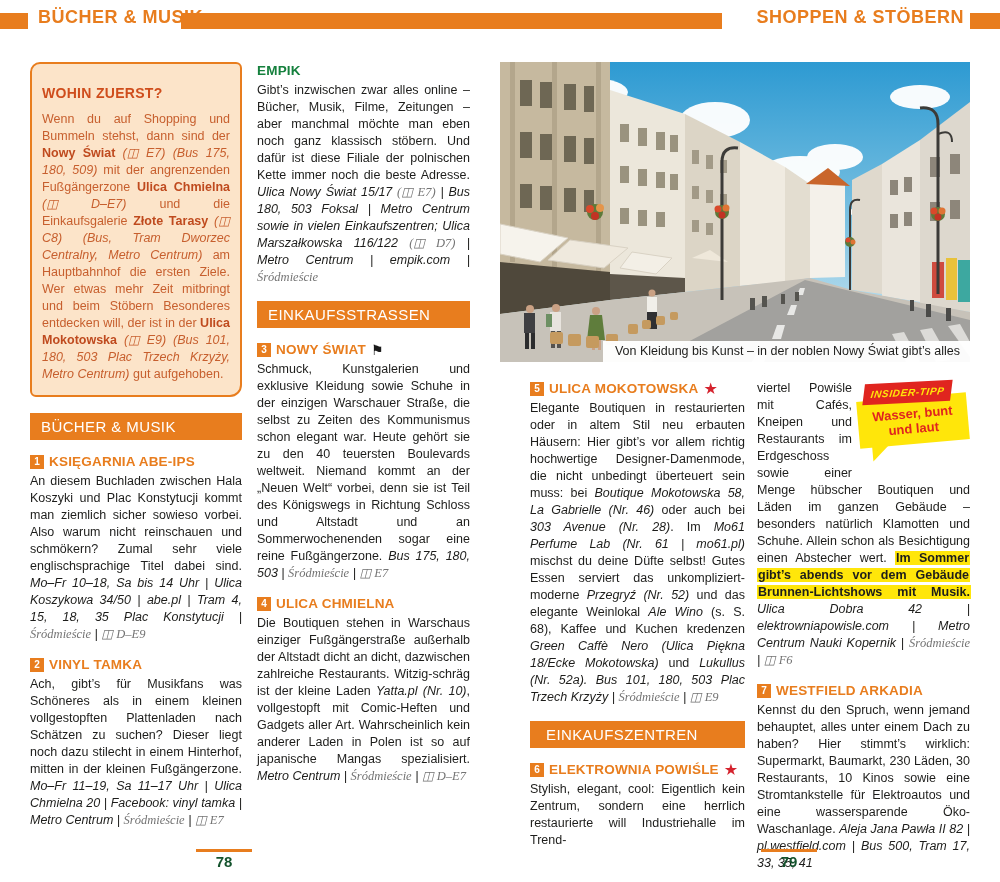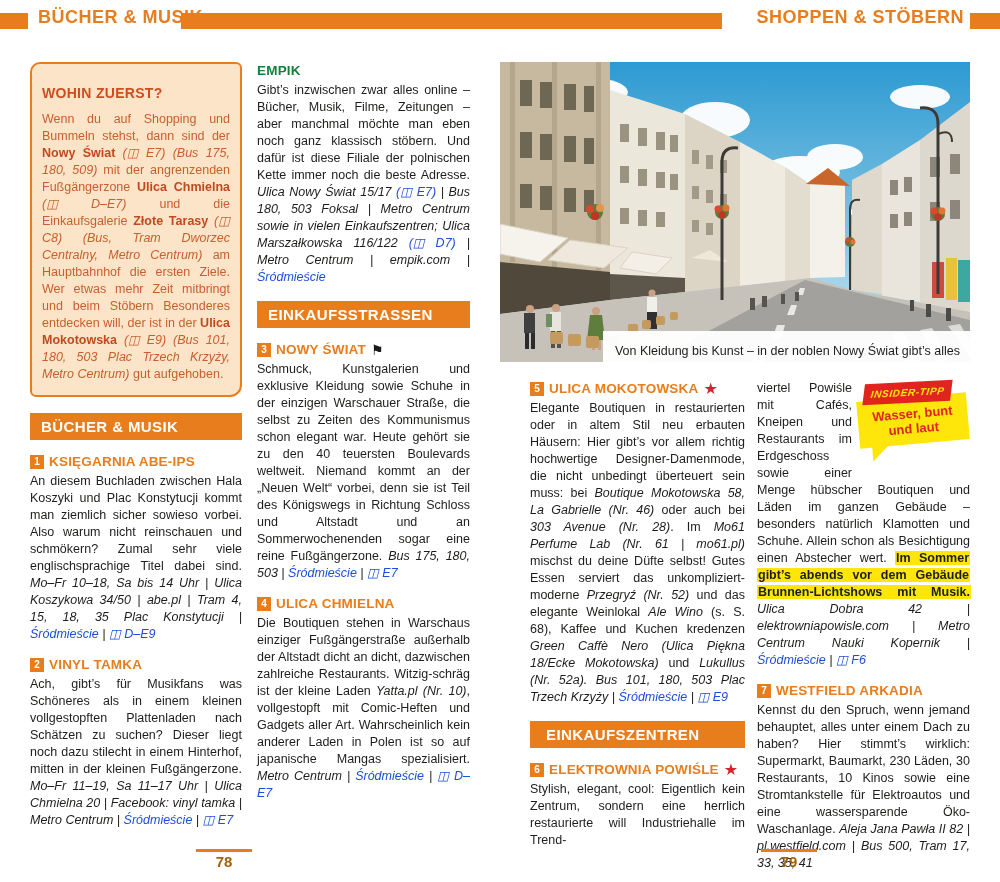--- a/index.html
+++ b/index.html
@@ -19,54 +19,54 @@
   .col2{left:257px;top:62px;width:213px;}
   .col3{left:530px;top:380px;width:215px;}
   .col4{left:757px;top:380px;width:213px;}
   .body{text-align:justify;}
   
   .wohin-box{background:#fce4c9;border:2px solid #e87d1e;border-radius:10px 6px 12px 6px;
              padding:21px 10px 12px;color:#c75f2e;margin-bottom:16px;}
   .wohin-title{font-weight:bold;font-size:14px;color:#cf4d1c;margin-bottom:9px;letter-spacing:.3px;}
   .wohin-box .seg-b{color:#bf4a1e;}
   
-  .sec-header{background:#e87d1e;color:#ffffff;font-weight:bold;font-size:15px;
+  .sec-header{background:#e87d1e;color:#ffffff;font-weight:normal;font-size:15px;
               letter-spacing:.4px;padding:5px 11px;margin:0 0 8px 0;}
   .etitle{display:flex;align-items:center;gap:5px;margin:13px 0 3px 0;}
   .etitle.first{margin-top:0;}
   .num{flex:0 0 auto;width:14px;height:14px;background:#e87d1e;color:#fff;font-size:10px;
        font-weight:bold;display:inline-flex;align-items:center;justify-content:center;}
   .ettl{color:#e87d1e;font-weight:bold;font-size:13.5px;letter-spacing:.2px;white-space:nowrap;}
   .marker-flag{color:#1a1a1a;font-size:14px;line-height:1;}
   .marker-star{color:#d5232e;font-size:16px;line-height:1;}
   .empik-title{color:#15803d;font-weight:bold;font-size:13.5px;margin-bottom:3px;letter-spacing:.2px;}
   
   .seg-b{font-weight:bold;}
   .seg-i{font-style:italic;}
-  .seg-oi{font-style:italic;color:#1d4ed8;}
+  .seg-oi{font-style:italic;color:#737373;font-family:Liberation Serif, serif;}
   .seg-hl{background:#ffe60a;font-weight:bold;padding:0 1px;
           box-decoration-break:clone;-webkit-box-decoration-break:clone;}
   
   .photo{position:absolute;left:500px;top:62px;width:470px;height:300px;overflow:hidden;}
   .photo svg{display:block;}
   .caption{position:absolute;right:0;bottom:0;background:rgba(255,255,255,.96);
-           font-size:12.5px;color:#1d1d1b;padding:13px 10px 4px 12px;white-space:nowrap;}
+           font-size:12.5px;color:#1d1d1b;padding:3px 10px 4px 12px;white-space:nowrap;}
   
   .insider-float{float:right;width:112px;height:88px;margin:2px 0 2px 6px;position:relative;}
   .insider-badge{position:absolute;top:0;left:6px;background:#e0251f;color:#ffe60a;
                  font-size:10px;font-weight:bold;font-style:italic;letter-spacing:.6px;
                  padding:2px 7px;transform:skewX(-10deg) rotate(-3deg);white-space:nowrap;z-index:2;}
   .insider-bubble{position:absolute;top:15px;left:0;right:2px;background:#ffe60a;color:#e0251f;
                   font-weight:bold;font-size:13px;line-height:15px;text-align:center;
                   padding:9px 3px 8px;transform:rotate(-5deg);z-index:1;}
   .insider-bubble::after{content:"";position:absolute;left:12px;bottom:-14px;width:0;height:0;
                   border-top:16px solid #ffe60a;border-right:18px solid transparent;}
   
   .pg-line{position:absolute;top:849px;width:56px;height:3px;background:#e87d1e;}
-  .pg-num{position:absolute;top:853px;width:56px;text-align:center;font-weight:bold;font-size:15px;color:#a16207;}
+  .pg-num{position:absolute;top:853px;width:56px;text-align:center;font-weight:bold;font-size:15px;color:#14532d;}
   .pg-left{left:196px;}
   .pg-right{left:761px;}
 </style>
 </head>
 <body>
 
 <div class="page">
 
   <div class="hdr-sq left"></div>
   <div class="hdr-title left">BÜCHER &amp; MUSIK</div>

